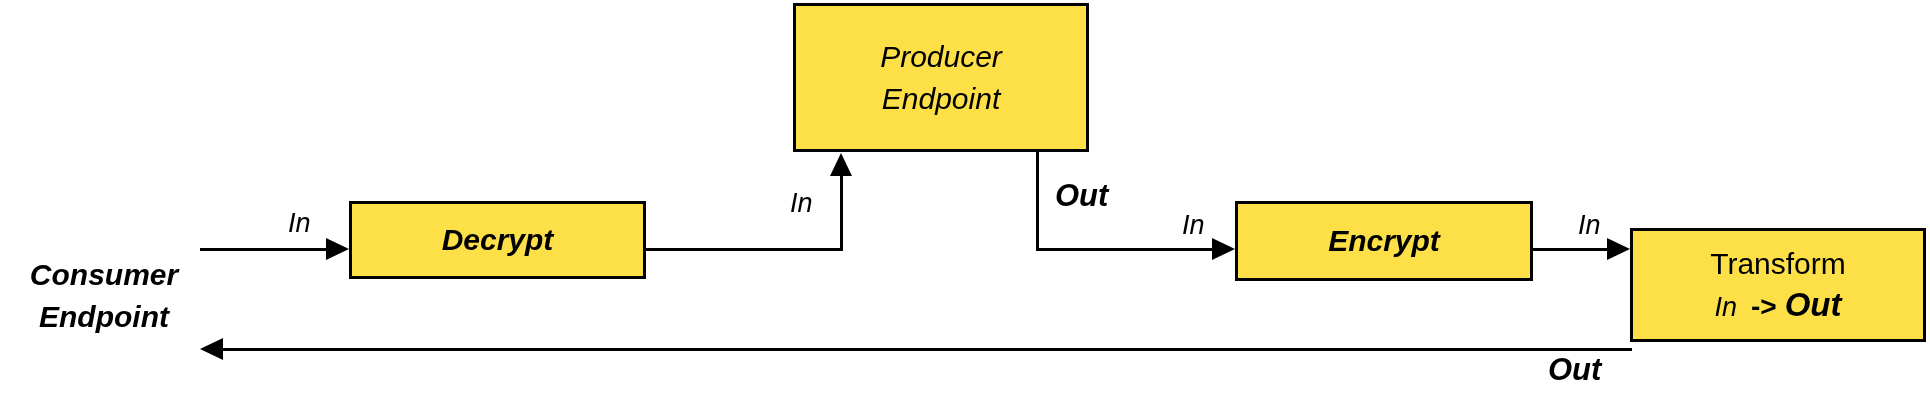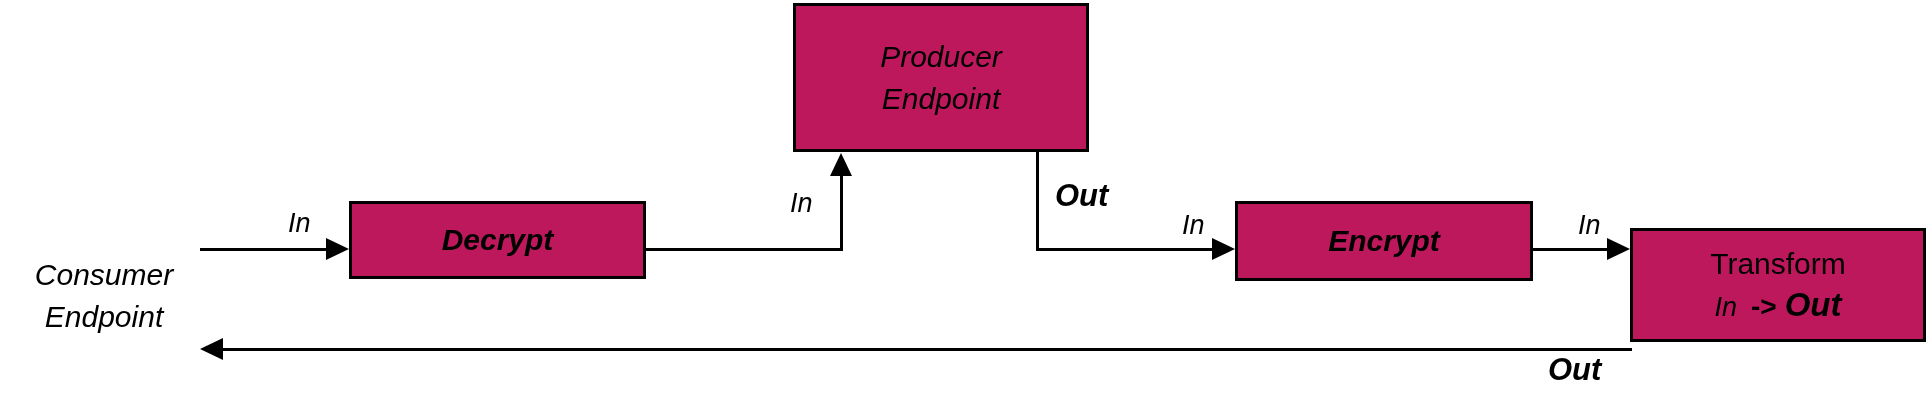--- a/index.html
+++ b/index.html
@@ -1,38 +1,38 @@
 <!DOCTYPE html>
 <html><head>
 <meta charset="utf-8">
 <style>
   html,body{margin:0;padding:0;background:#ffffff;}
   .canvas{
     position:relative;width:1930px;height:405px;background:#ffffff;
     font-family:"Liberation Sans",sans-serif;color:#000;overflow:hidden;
   }
   .box{
-    position:absolute;border:3px solid #000;background:#be185d;
+    position:absolute;border:3px solid #000;background:#fde047;
     display:flex;flex-direction:column;align-items:center;justify-content:center;
     text-align:center;box-sizing:border-box;
   }
   .node-label-bold{font-size:30px;font-weight:bold;font-style:italic;}
   .node-label-italic{font-size:30px;font-style:italic;line-height:1.4;}
   .line{position:absolute;background:#000;}
   .hline{height:3px;}
   .vline{width:3px;}
   .arrow{position:absolute;width:0;height:0;}
   .arrow-right{border-top:11px solid transparent;border-bottom:11px solid transparent;border-left:23px solid #000;}
   .arrow-left{border-top:11px solid transparent;border-bottom:11px solid transparent;border-right:23px solid #000;}
   .arrow-up{border-left:11px solid transparent;border-right:11px solid transparent;border-bottom:23px solid #000;}
   .edge-label-in{position:absolute;font-size:27px;font-style:italic;white-space:nowrap;}
   .edge-label-out{position:absolute;font-size:31px;font-weight:bold;font-style:italic;white-space:nowrap;}
   .consumer-label{
     position:absolute;left:8px;top:254px;width:192px;text-align:center;
-    font-size:30px;font-style:italic;line-height:1.4;
+    font-size:30px;font-style:italic;line-height:1.4;font-weight:bold;
   }
   .transform-title{font-size:30px;font-style:normal;font-weight:normal;line-height:1.2;}
   .transform-io{display:flex;align-items:baseline;justify-content:center;margin-top:4px;}
   .io-in{font-size:27px;font-style:italic;}
   .io-arrow{font-size:28px;font-weight:bold;margin:0 8px 0 14px;}
   .io-out{font-size:33px;font-weight:bold;font-style:italic;}
 </style>
 </head>
 <body>
 

